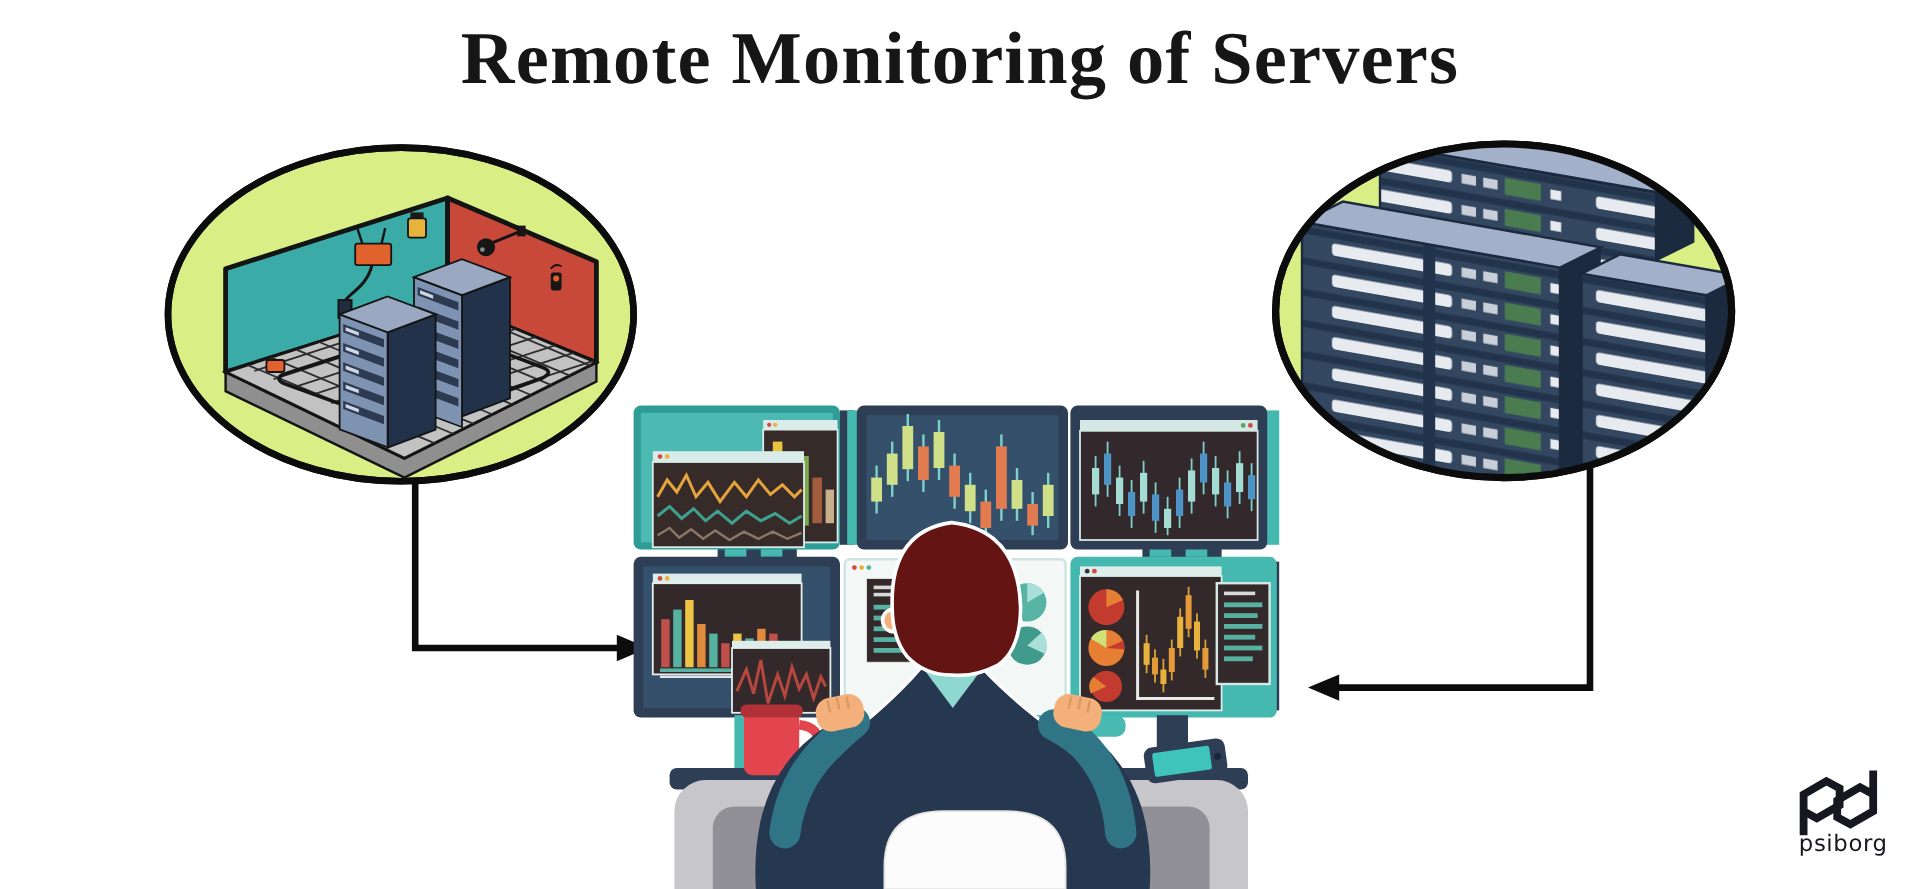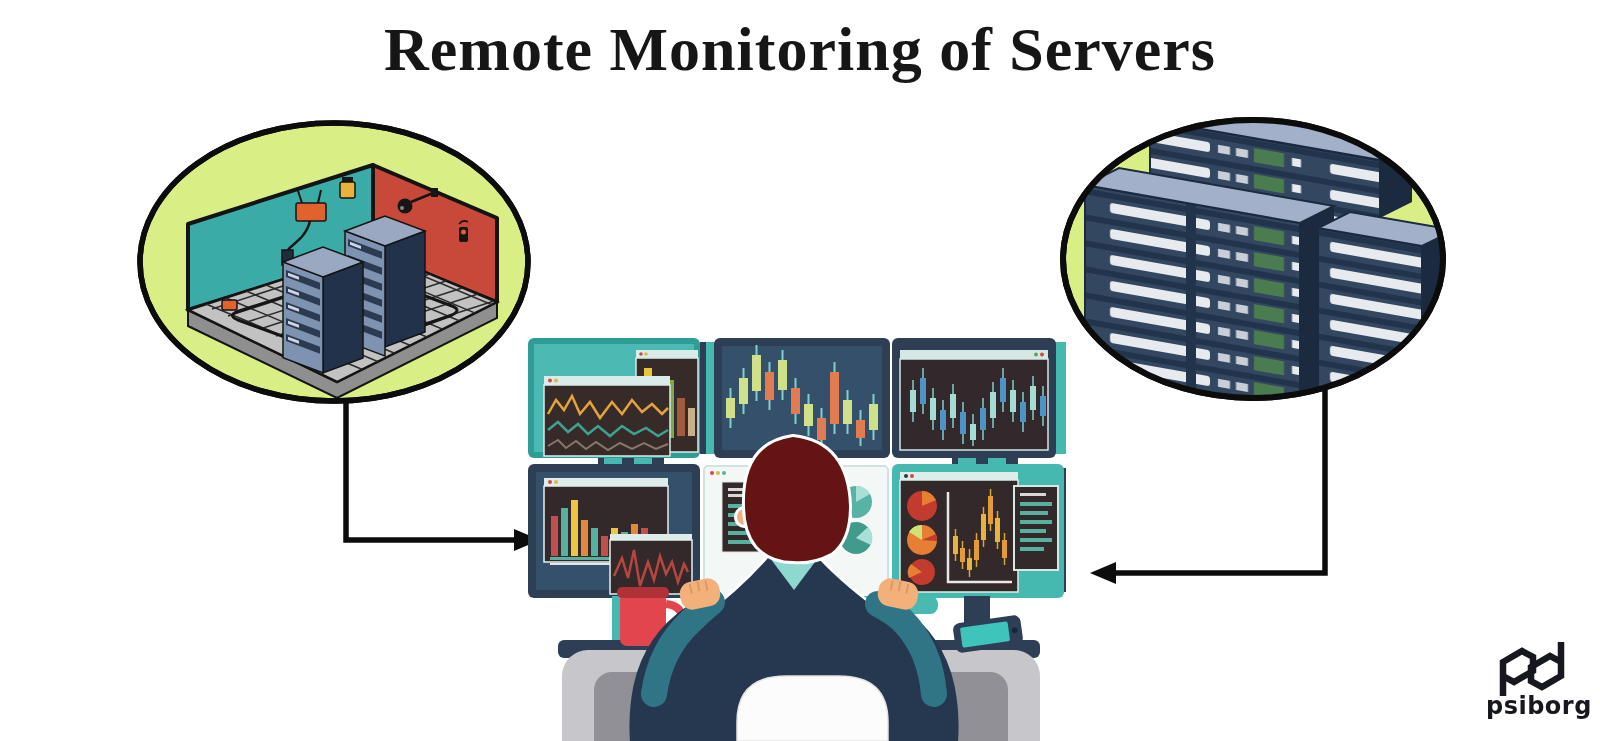--- a/index.html
+++ b/index.html
@@ -7,21 +7,21 @@
   .canvas{position:relative;width:1600px;height:741px;background:#ffffff;overflow:hidden;}
   .page-title{
     position:absolute;top:14px;left:0;width:100%;margin:0;
     text-align:center;font-family:"Liberation Serif","DejaVu Serif",serif;
     font-weight:600;font-size:62px;color:#161616;letter-spacing:1px;
   }
   .scene-svg{position:absolute;left:0;top:0;}
   .logo{
     position:absolute;left:1486px;top:694px;width:100px;text-align:center;
     font-family:"DejaVu Sans","Liberation Sans",sans-serif;
-    font-weight:bold;font-size:24px;color:#17171f;letter-spacing:0.5px;line-height:1;
+    font-weight:normal;font-size:19px;color:#17171f;letter-spacing:0.5px;line-height:1;
   }
 </style>
 </head>
 <body>
 
 <div class="canvas">
 
   <h1 class="page-title">Remote Monitoring of Servers</h1>
 
   <svg class="scene-svg" width="1600" height="741" viewBox="0 0 1600 741">

